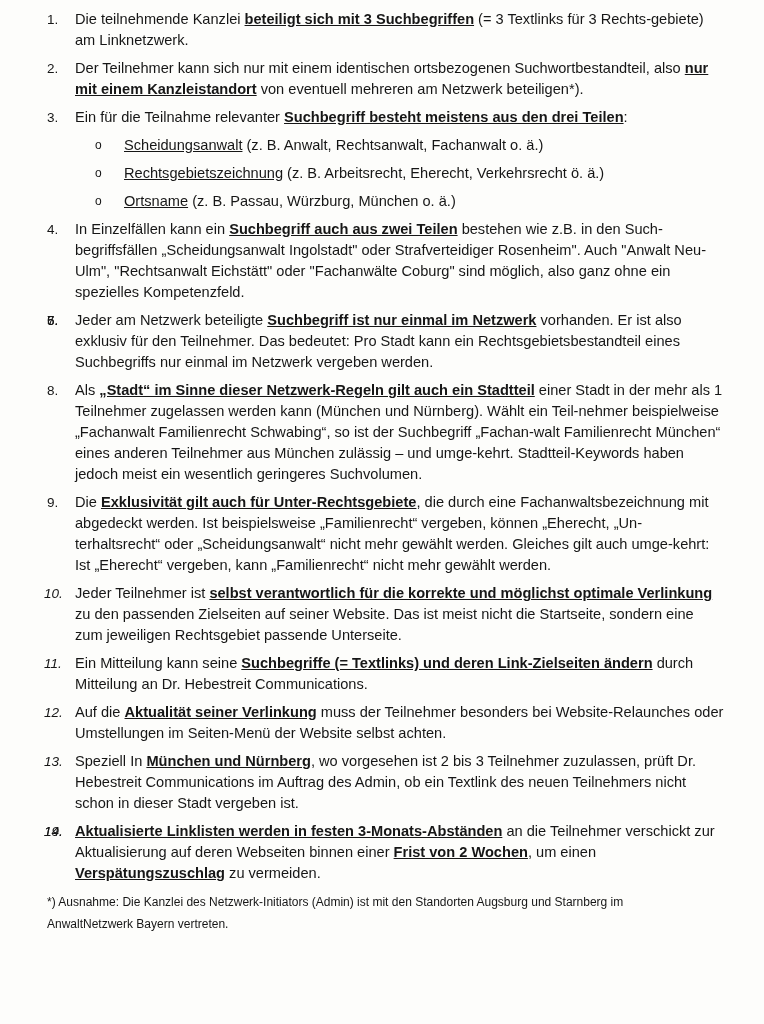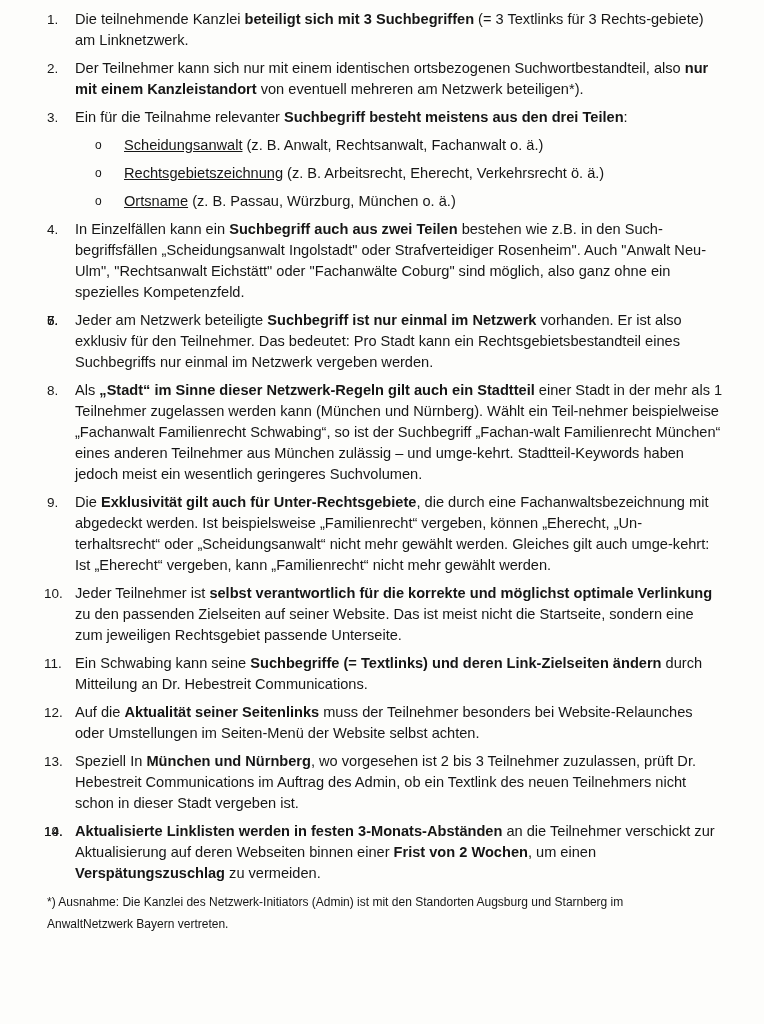--- a/index.html
+++ b/index.html
@@ -8,23 +8,23 @@
     background: #fdfdfb;
     font-family: "Liberation Sans", sans-serif;
     color: #161616;
     font-size: 14.6px;
     line-height: 21px;
   }
   .page { position: relative; padding: 9px 40px 0 0; }
   ol.rules { list-style: none; margin: 0; padding: 0; }
   li.rule { position: relative; padding-left: 75px; margin-bottom: 7px; }
   li.rule .num { position: absolute; left: 47px; top: 0; font-size: 13.5px; }
-  li.rule.two-digit .num { left: 44px; }
+  li.rule.two-digit .num { left: 44px; font-style: italic; }
   li.rule .body { display: block; }
-  b { font-weight: bold; }
+  b { font-weight: bold; text-decoration: underline; }
   ul.sub { list-style: none; margin: 7px 0 0 0; padding: 0; }
   ul.sub li { position: relative; padding-left: 49px; margin-bottom: 7px; }
   ul.sub li .bullet { position: absolute; left: 20px; top: 0; font-size: 12px; }
   ul.sub li .term { text-decoration: underline; }
   .footnote { margin-left: 47px; margin-top: 2px; font-size: 12px; line-height: 22px; padding-right: 20px; }
 </style>
 </head>
 <body>
 
 <div class="page">
@@ -67,25 +67,25 @@
       <li class="rule">
         <span class="num">9.</span>
         <span class="body"><span>Die </span><b>Exklusivität gilt auch für Unter-Rechtsgebiete</b><span>, die durch eine Fachanwaltsbezeichnung mit abgedeckt werden. Ist beispielsweise „Familienrecht“ vergeben, können „Eherecht, „Un-terhaltsrecht“ oder „Scheidungsanwalt“ nicht mehr gewählt werden. Gleiches gilt auch umge-kehrt: Ist „Eherecht“ vergeben, kann „Familienrecht“ nicht mehr gewählt werden.</span></span>
       </li>
       <li class="rule two-digit">
         <span class="num">10.</span>
         <span class="body"><span>Jeder Teilnehmer ist </span><b>selbst verantwortlich für die korrekte und möglichst optimale Verlinkung</b><span> zu den passenden Zielseiten auf seiner Website. Das ist meist nicht die Startseite, sondern eine zum jeweiligen Rechtsgebiet passende Unterseite.</span></span>
       </li>
       <li class="rule two-digit">
         <span class="num">11.</span>
-        <span class="body"><span>Ein Schwabing kann seine </span><b>Suchbegriffe (= Textlinks) und deren Link-Zielseiten ändern</b><span> durch Mitteilung an Dr. Hebestreit Communications.</span></span>
+        <span class="body"><span>Ein Mitteilung kann seine </span><b>Suchbegriffe (= Textlinks) und deren Link-Zielseiten ändern</b><span> durch Mitteilung an Dr. Hebestreit Communications.</span></span>
       </li>
       <li class="rule two-digit">
         <span class="num">12.</span>
-        <span class="body"><span>Auf die </span><b>Aktualität seiner Seitenlinks</b><span> muss der Teilnehmer besonders bei Website-Relaunches oder Umstellungen im Seiten-Menü der Website selbst achten.</span></span>
+        <span class="body"><span>Auf die </span><b>Aktualität seiner Verlinkung</b><span> muss der Teilnehmer besonders bei Website-Relaunches oder Umstellungen im Seiten-Menü der Website selbst achten.</span></span>
       </li>
       <li class="rule two-digit">
         <span class="num">13.</span>
         <span class="body"><span>Speziell In </span><b>München und Nürnberg</b><span>, wo vorgesehen ist 2 bis 3 Teilnehmer zuzulassen, prüft Dr. Hebestreit Communications im Auftrag des Admin, ob ein Textlink des neuen Teilnehmers nicht schon in dieser Stadt vergeben ist.</span></span>
       </li>
       <li class="rule two-digit">
         <span class="num">14.</span>
       </li>
       <li class="rule two-digit">
         <span class="num">19.</span>

